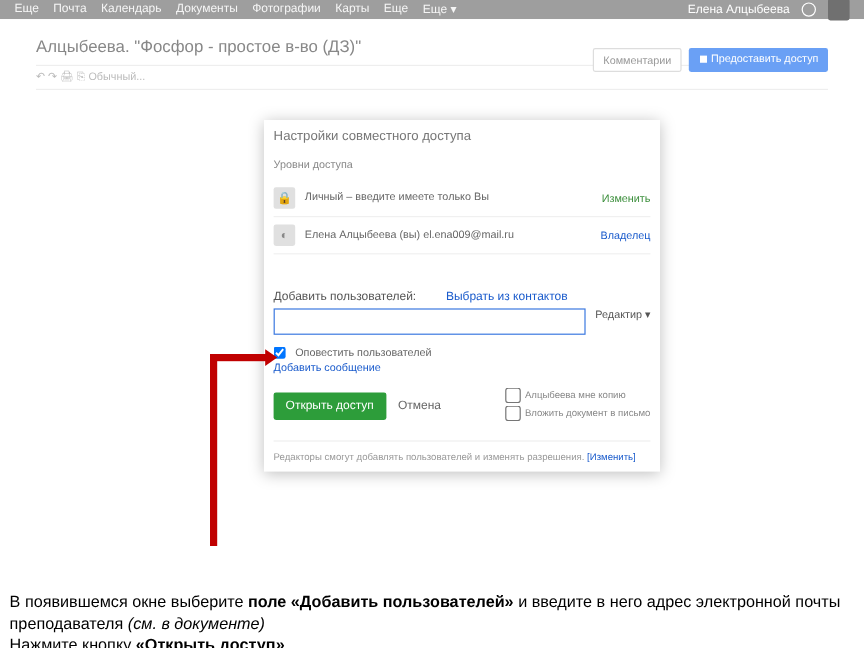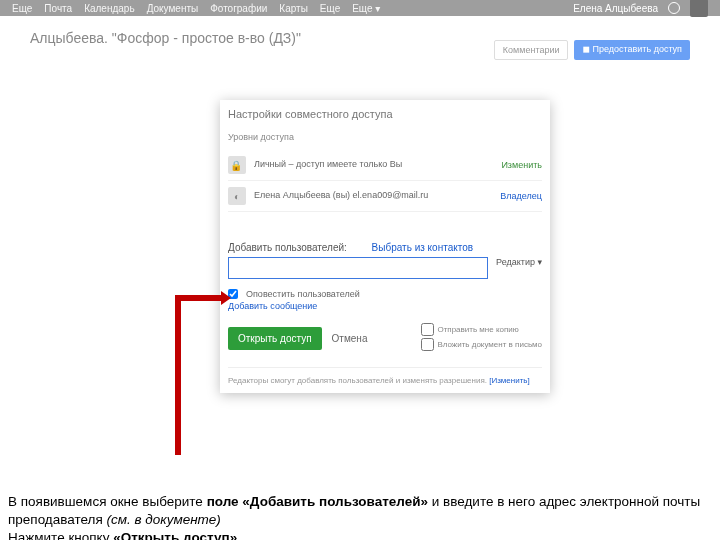--- a/index.html
+++ b/index.html
@@ -64,33 +64,34 @@
   </div>
   <div class="right">
     <span>Елена Алцыбеева</span>
     <span class="gear"></span>
     <span class="avatar"></span>
   </div>
 </div>
 
 <div class="docwrap">
   <div class="doctitle">Алцыбеева. "Фосфор - простое в-во (ДЗ)"</div>
+  <div class="toolbar">↶  ↷  🖨  ⎘   Обычный...</div>
 </div>
 <div class="btns">
   <div class="btn-gray">Комментарии</div>
   <div class="btn-blue">◼ Предоставить доступ</div>
 </div>
 
 <div class="modal">
   <h3>Настройки совместного доступа</h3>
   <div class="sub">Уровни доступа</div>
   <div class="userrow">
     <div class="uicon">🔒</div>
     <div class="uinfo">
-      <div>Личный – доступ имеете только Вы</div>
+      <div>Личный – введите имеете только Вы</div>
     </div>
     <a class="role edit">Изменить</a>
   </div>
   <div class="userrow">
     <div class="uicon">◐</div>
     <div class="uinfo">Елена Алцыбеева (вы) el.ena009@mail.ru</div>
     <span class="role own">Владелец</span>
   </div>
 
   <div class="addsec">
@@ -106,21 +107,21 @@
       <input type="checkbox" checked="" style="">
       <span>Оповестить пользователей</span>
     </label>
     <a class="msglink">Добавить сообщение</a>
     <div class="actions">
       <button class="openbtn">Открыть доступ</button>
       <span class="cancel">Отмена</span>
       <div class="rchecks">
         <div>
             <input type="checkbox" style="">
-            <span>Отправить мне копию</span>
+            <span>Алцыбеева мне копию</span>
           </div>
         <div>
             <input type="checkbox" style="">
             <span>Вложить документ в письмо</span>
           </div>
       </div>
     </div>
   </div>
   <div class="foot">
     <span>Редакторы смогут добавлять пользователей и изменять разрешения.</span>

